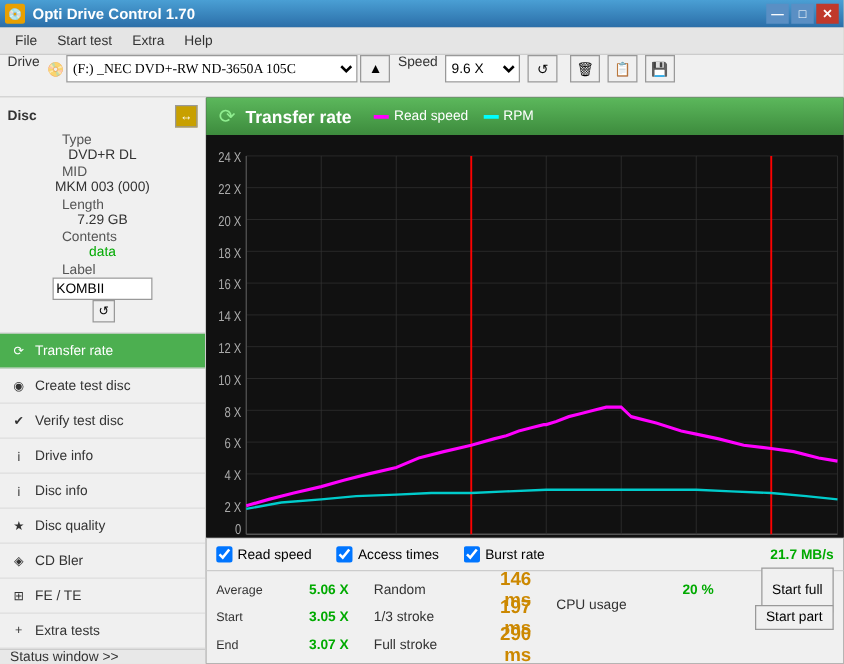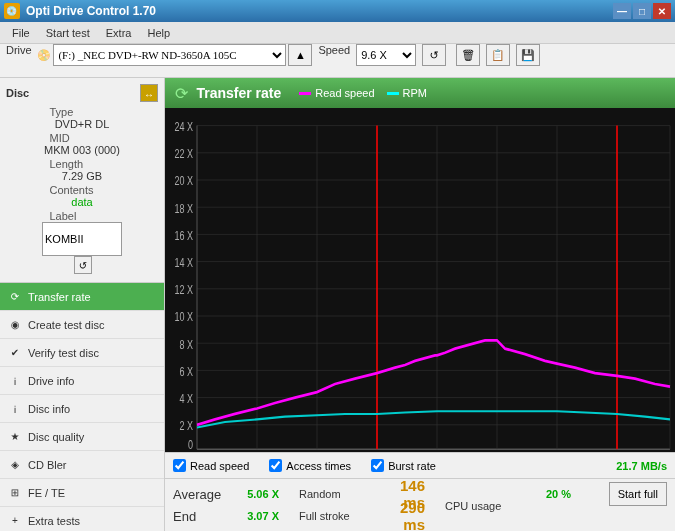--- a/index.html
+++ b/index.html
@@ -30,21 +30,21 @@
     
     
     .sidebar { width: 165px; background: #f0f0f0; border-right: 1px solid #ccc; display: flex; flex-direction: column; }
     .disc-panel { padding: 6px; border-bottom: 1px solid #ccc; }
     .disc-header { display: flex; justify-content: space-between; align-items: center; margin-bottom: 4px; }
     .disc-title { font-weight: bold; font-size: 11px; color: #333; text-align: center; }
     .disc-row { display: flex; align-items: center; margin-bottom: 2px; flex-direction: column; }
     .disc-key { width: 65px; color: #555; font-size: 11px; }
     .disc-val { color: #333; font-size: 11px; }
     .disc-val.green { color: #00aa00; }
-    .label-input { width: 80px; height: 34px; border: 1px solid #999; font-size: 11px; padding: 0 2px; }
+    .label-input { width: 80px; height: 18px; border: 1px solid #999; font-size: 11px; padding: 0 2px; }
     .refresh-btn { width: 18px; height: 18px; background: #f0f0f0; border: 1px solid #999; cursor: pointer; display: flex; align-items: center; justify-content: center; font-size: 10px; margin-left: 2px; }
     
     .nav-items { flex: 1; }
     .nav-item { height: 28px; display: flex; align-items: center; padding: 0 8px; gap: 6px; cursor: pointer; font-size: 11px; color: #333; border-bottom: 1px solid #ddd; }
     .nav-item.active { background: #4caf50; color: white; }
     .nav-item .nav-icon { width: 14px; height: 14px; display: flex; align-items: center; justify-content: center; font-size: 10px; flex-shrink: 0; }
     
     .status-window-btn { height: 44px; display: flex; align-items: center; padding: 0 8px; cursor: pointer; font-size: 11px; color: #333; border-top: 1px solid #ccc; background: #e8e8e8; }
     
     
@@ -63,27 +63,27 @@
     
     
     .stats-bar { background: #f0f0f0; height: 26px; display: flex; align-items: center; padding: 0 8px; gap: 20px; border-top: 1px solid #ccc; }
     .stats-checkbox { display: flex; align-items: center; gap: 4px; font-size: 11px; }
     .stats-burst { margin-left: auto; font-size: 11px; color: #00aa00; font-weight: bold; }
     
     
     .stats-table { background: #f0f0f0; padding: 4px 8px; border-top: 1px solid #ccc; }
     .stats-row { display: flex; align-items: center; height: 22px; }
     .stats-col { display: flex; align-items: center; gap: 6px; }
-    .stats-label { width: 50px; font-size: 13px; color: #333; }
+    .stats-label { width: 50px; font-size: 10px; color: #333; }
     .stats-value { width: 50px; font-size: 11px; color: #00aa00; font-weight: bold; text-align: right; }
     .stats-label2 { width: 70px; font-size: 11px; color: #333; }
     .stats-value2 { width: 50px; font-size: 15px; color: #cc8800; font-weight: bold; text-align: right; }
     .stats-label3 { width: 80px; font-size: 11px; color: #333; margin-top: 24px; }
     .stats-value3 { width: 40px; font-size: 11px; color: #00aa00; font-weight: bold; text-align: right; }
-    .start-full-btn { height: 24px; padding: 0 8px; background: #f0f0f0; border: 1px solid #999; cursor: pointer; font-size: 11px; margin-left: auto; }
+    .start-full-btn { height: 36px; padding: 0 8px; background: #f0f0f0; border: 1px solid #999; cursor: pointer; font-size: 11px; margin-left: auto; }
     .start-part-btn { height: 20px; padding: 0 8px; background: #f0f0f0; border: 1px solid #999; cursor: pointer; font-size: 11px; }
     
     
     .chart-svg { width: 100%; height: 100%; }
     
     
     .disc-arrow { width: 18px; height: 18px; background: #c8a000; display: flex; align-items: center; justify-content: center; font-size: 10px; color: white; cursor: pointer; border: 1px solid #999; }
   </style>
 </head>
 <body>
@@ -310,20 +310,33 @@
           <span class="stats-value2">146 ms</span>
         </div>
         <div style="width:20px;"></div>
         <div class="stats-col">
           <span class="stats-label3">CPU usage</span>
           <span class="stats-value3">20 %</span>
         </div>
         <button class="start-full-btn">Start full</button>
       </div>
 
+      <div class="stats-row">
+        <div class="stats-col">
+          <span class="stats-label">Start</span>
+          <span class="stats-value">3.05 X</span>
+        </div>
+        <div style="width:20px;"></div>
+        <div class="stats-col">
+          <span class="stats-label2">1/3 stroke</span>
+          <span class="stats-value2">197 ms</span>
+        </div>
+        <div style="flex:1;"></div>
+        <button class="start-part-btn">Start part</button>
+      </div>
 
       <div class="stats-row">
         <div class="stats-col">
           <span class="stats-label">End</span>
           <span class="stats-value">3.07 X</span>
         </div>
         <div style="width:20px;"></div>
         <div class="stats-col">
           <span class="stats-label2">Full stroke</span>
           <span class="stats-value2">290 ms</span>

